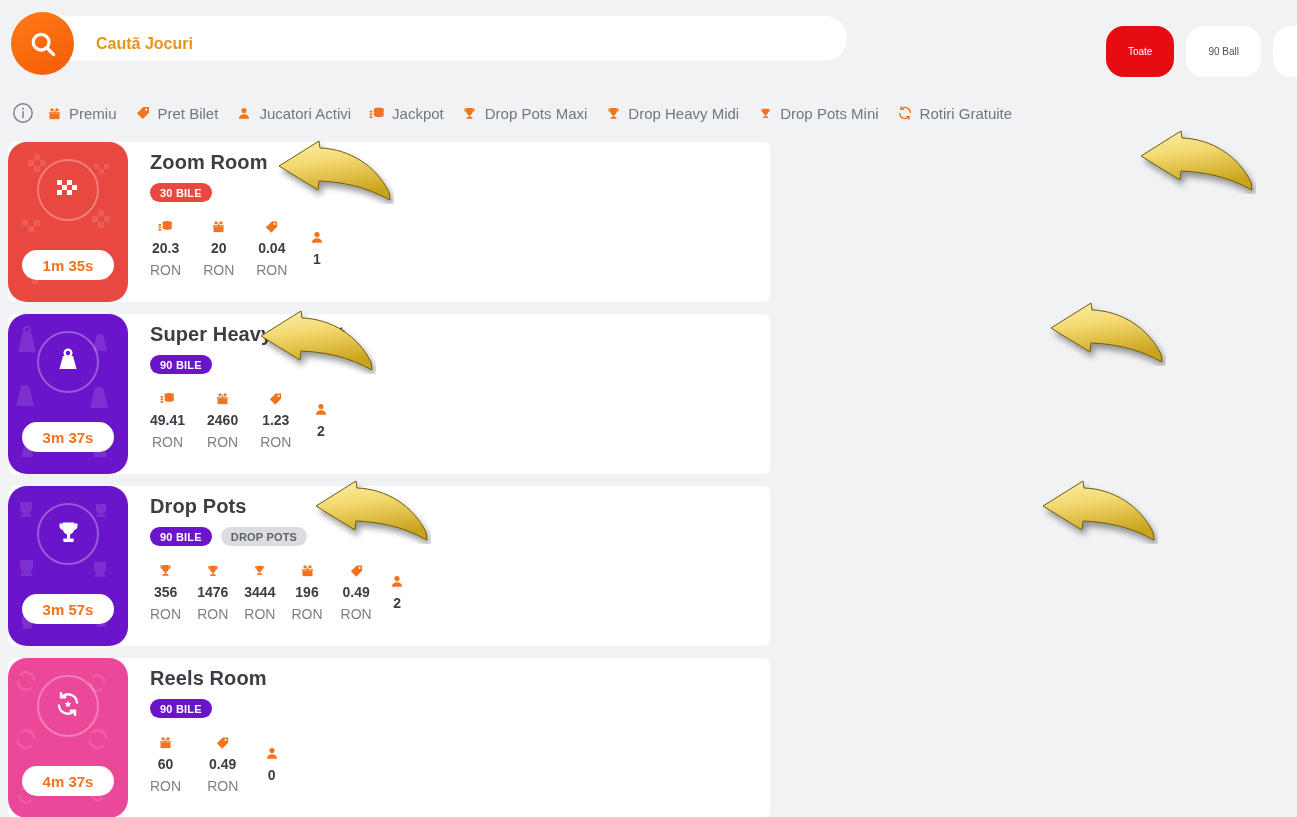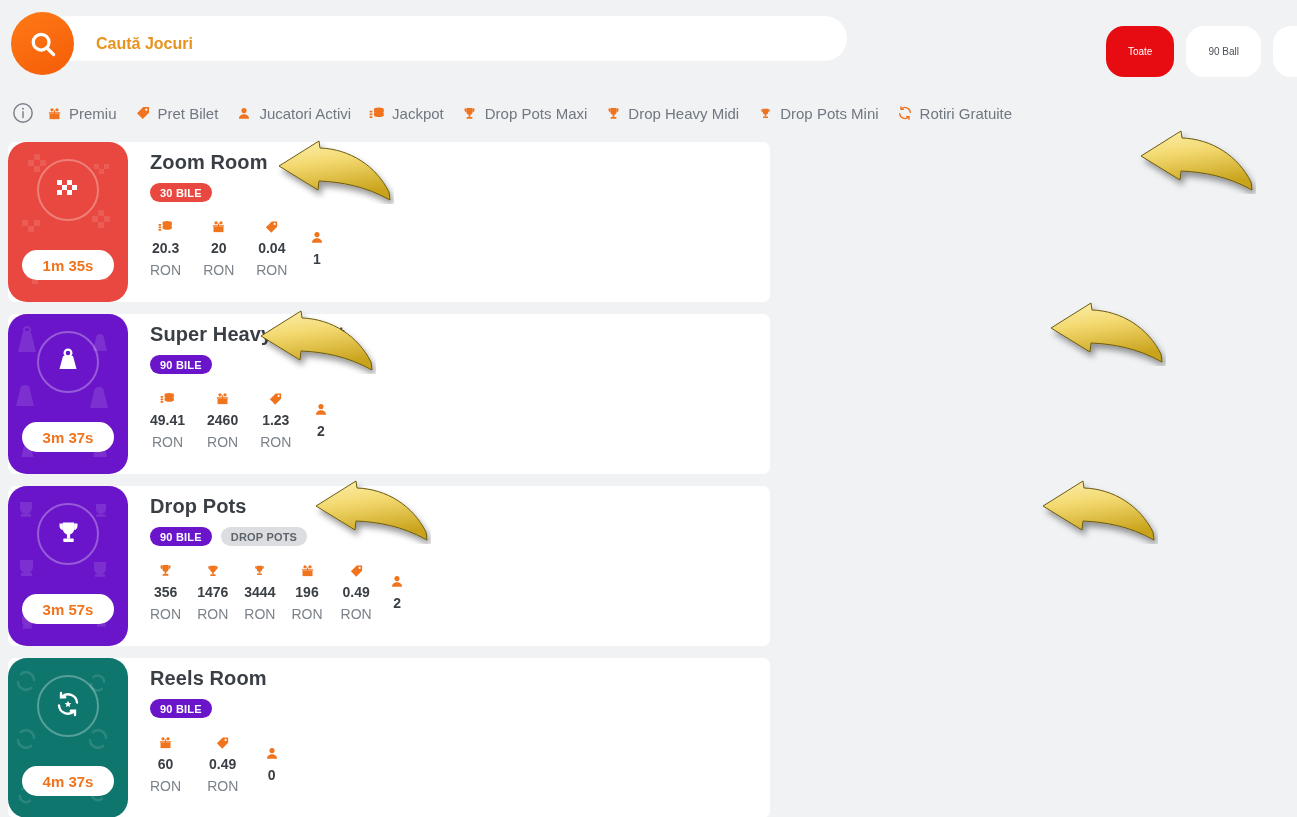--- a/index.html
+++ b/index.html
@@ -536,21 +536,21 @@
                 <path d="M3.4 21c0-4.7 3.9-7.6 8.6-7.6s8.6 2.9 8.6 7.6z"></path>
               </svg>
             </span>
           <span class="s-val">2</span>
         </span>
       </div>
     </div>
   </div>
 
   <div class="card">
-    <div class="thumb" style="background:#0f766e;">
+    <div class="thumb" style="background:#ec4899;">
       <div class="pattern">
         <svg width="120" height="160" viewBox="0 0 120 160" fill="none" stroke="#fff" stroke-width="2.6" stroke-linecap="round">
           <g opacity=".9">
             <path d="M26 22a8 8 0 0 0-13-6"></path>
               <path d="M10 24a8 8 0 0 0 13 6"></path>
             <path d="M96 24a6.5 6.5 0 0 0-10.6-5"></path>
               <path d="M83 26a6.5 6.5 0 0 0 10.6 5"></path>
             <path d="M26 80a8 8 0 0 0-13-6"></path>
               <path d="M10 82a8 8 0 0 0 13 6"></path>
             <path d="M98 80a8 8 0 0 0-13-6"></path>

